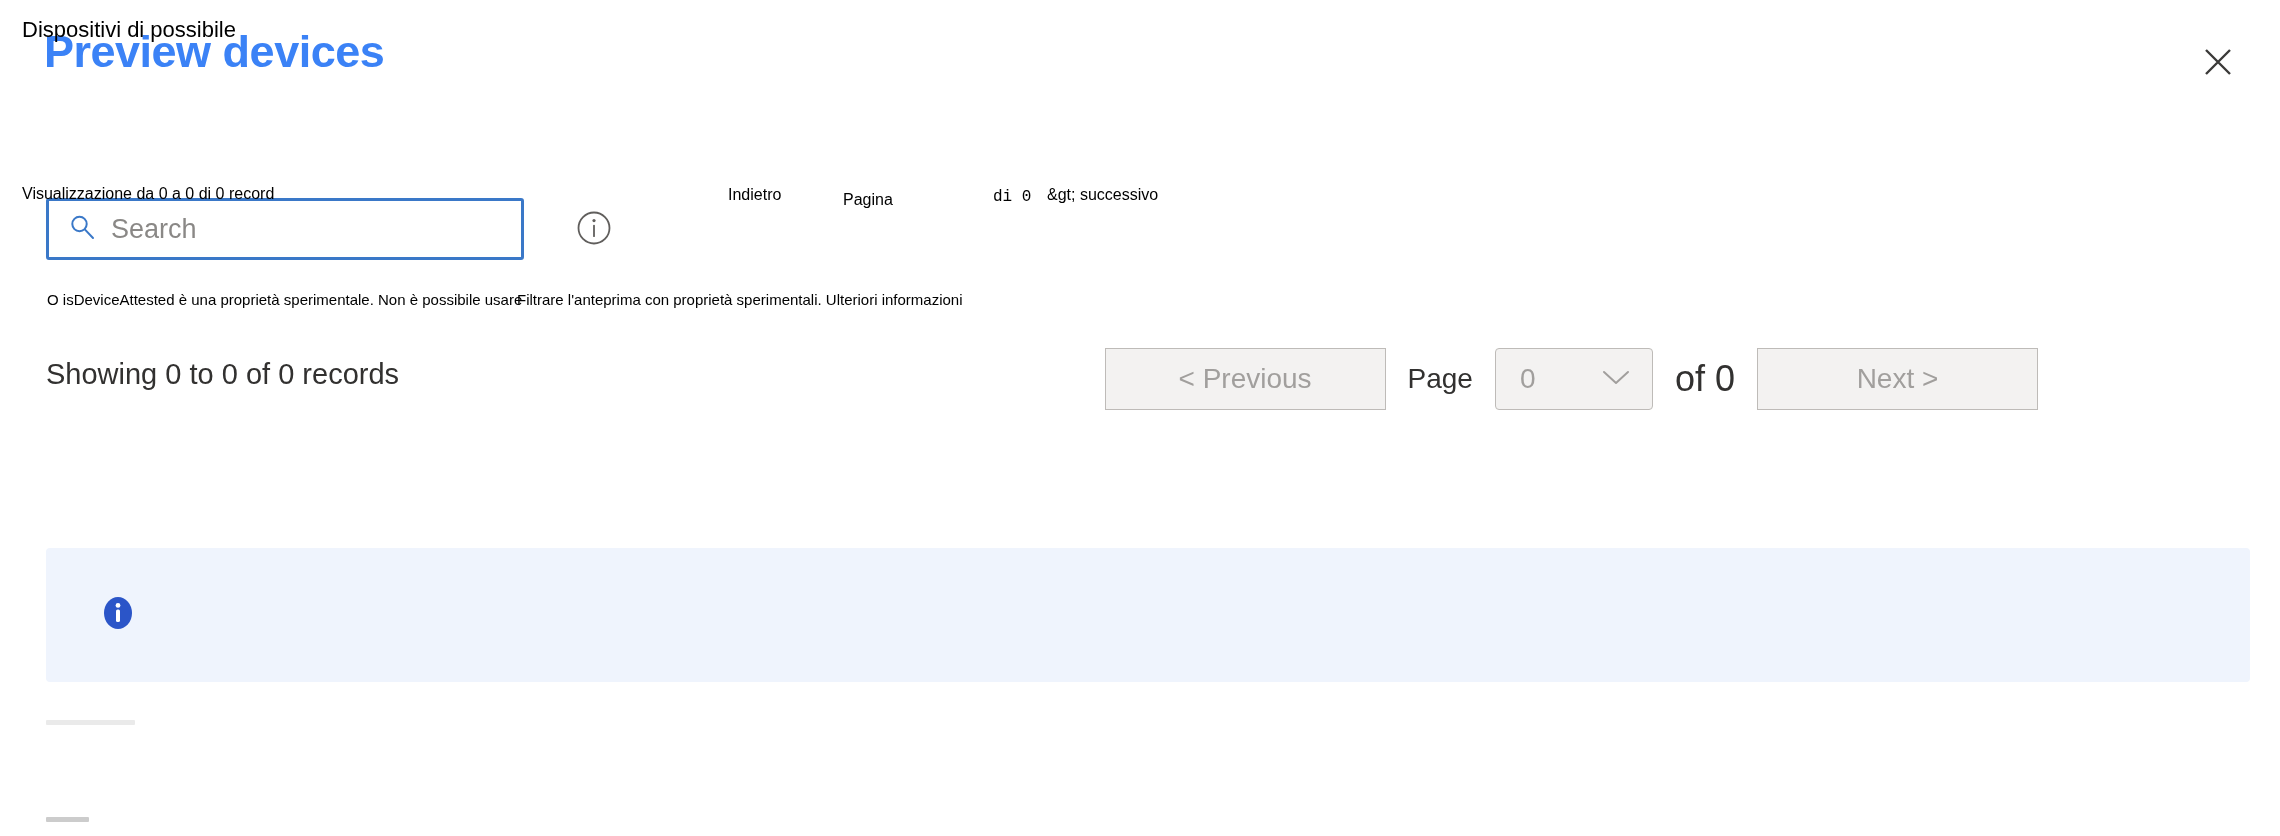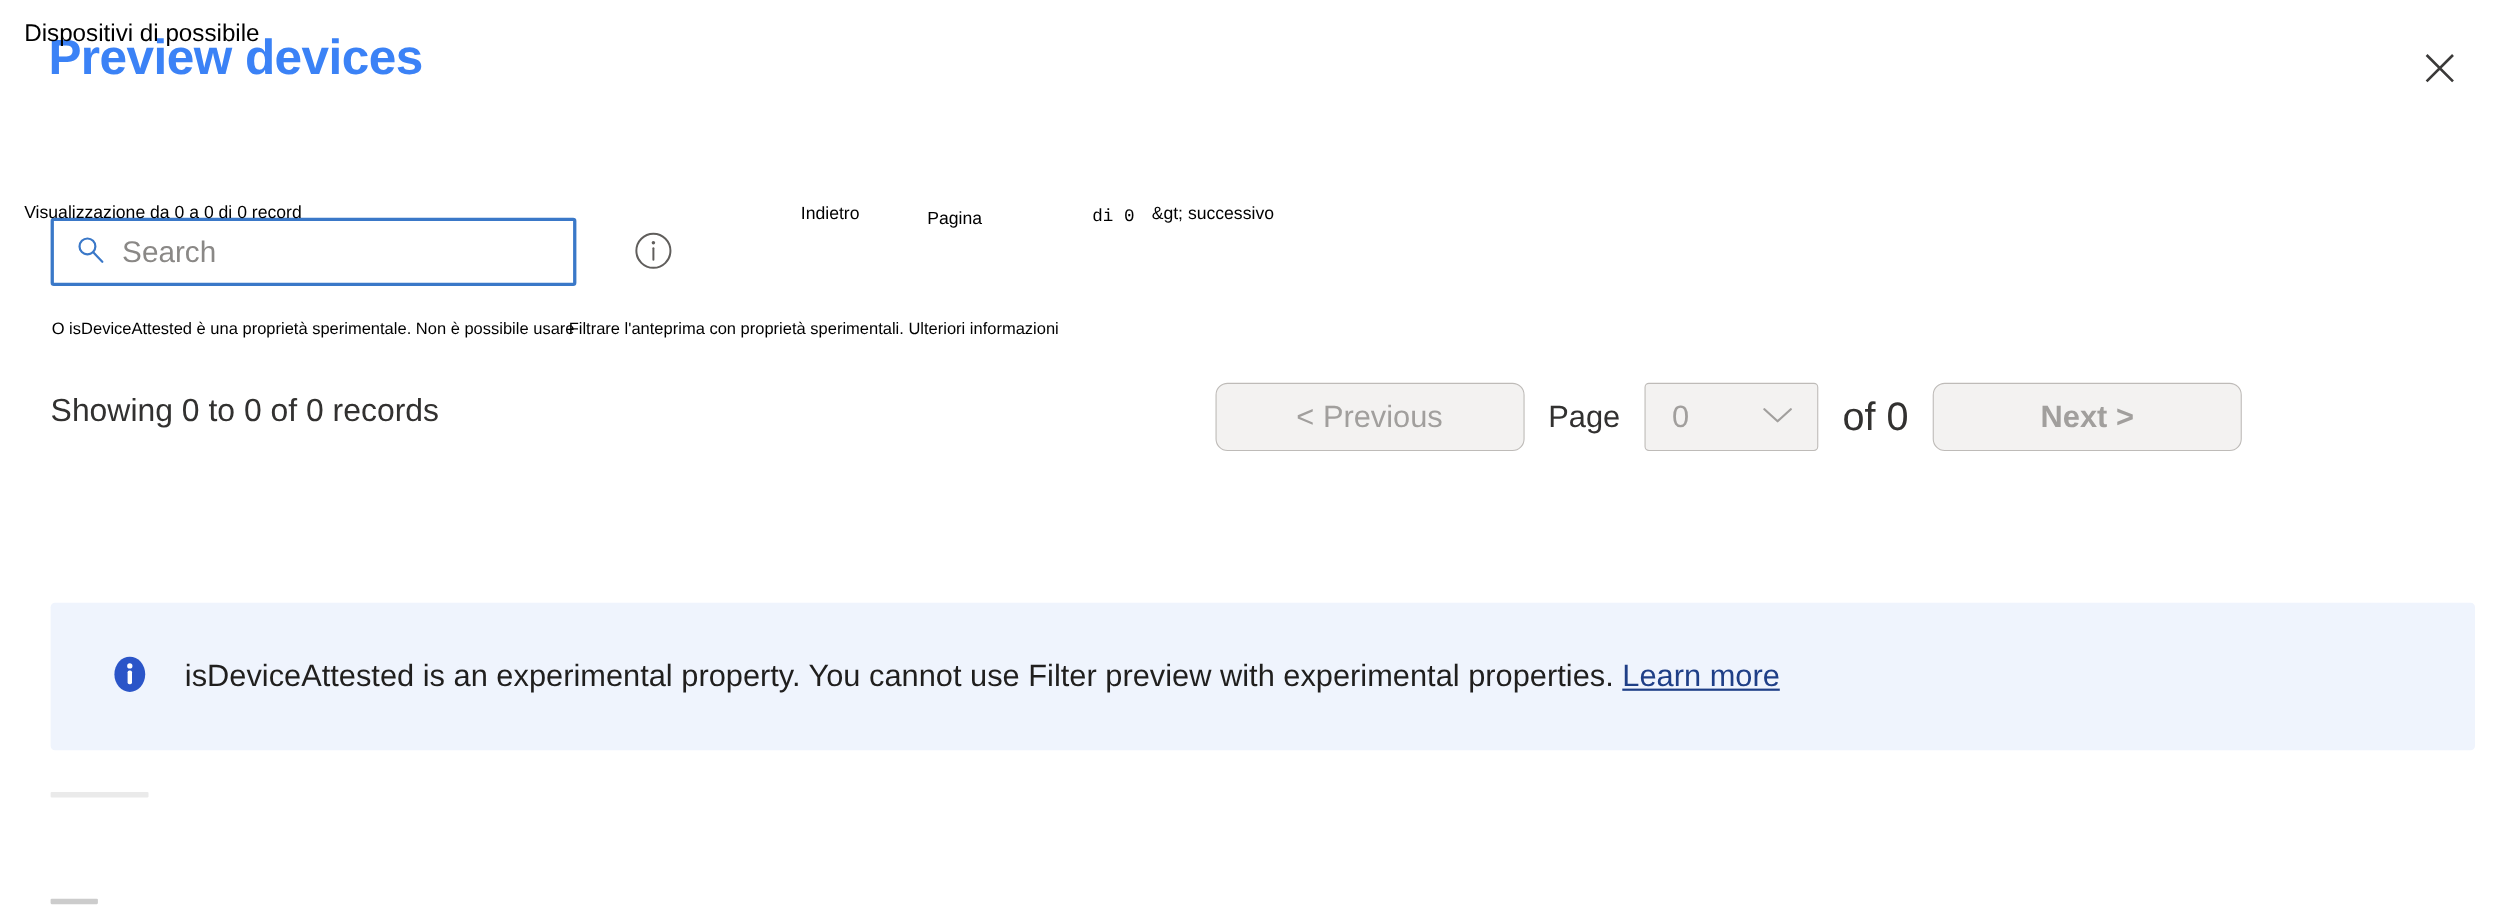--- a/index.html
+++ b/index.html
@@ -140,21 +140,21 @@
     display: flex;
     align-items: center;
     gap: 0;
   }
   .pg-button {
     height: 62px;
     min-width: 281px;
     box-sizing: border-box;
     background: #f3f2f1;
     border: 1px solid #bebbb8;
-    border-radius: 11px;
+    border-radius: 0;
     color: #a19f9d;
     font-family: "Liberation Sans", sans-serif;
     font-size: 28px;
     display: flex;
     align-items: center;
     justify-content: center;
     cursor: default;
     padding: 0 32px;
   }
   .pg-label {
@@ -180,21 +180,21 @@
     font-size: 28px;
     color: #a19f9d;
   }
   .chevron-down-icon { display: block; }
   .pg-of {
     font-size: 36px;
     color: #323130;
     margin: 0 22px;
     white-space: nowrap;
   }
-  .pg-next { margin-left: 0; font-weight: bold; }
+  .pg-next { margin-left: 0; }
 
   
   .info-banner {
     position: absolute;
     left: 46px;
     top: 548px;
     width: 2204px;
     height: 134px;
     box-sizing: border-box;
     background: #eff4fd;
@@ -296,24 +296,20 @@
 </div>
 
 <div class="info-banner">
   <span class="banner-icon">
     <svg width="40" height="40" viewBox="0 0 40 40" aria-hidden="true">
       <ellipse cx="20" cy="20" rx="14" ry="16" fill="#2b55c8"></ellipse>
       <circle cx="20" cy="12.4" r="2.4" fill="#ffffff"></circle>
       <rect x="18" y="16.6" width="4" height="12.4" rx="1.6" fill="#ffffff"></rect>
     </svg>
   </span>
-  <div class="banner-text">
-    <span>isDeviceAttested is an experimental property. You cannot use Filter preview with experimental properties.</span>
-    <a class="banner-link" href="#">Learn more</a>
-  </div>
 </div>
 
 <div class="skeleton-bar skeleton-bar-1"></div>
 <div class="skeleton-bar skeleton-bar-2"></div>
 
 <div class="loc-note loc-title">Dispositivi di possibile</div>
 <div class="loc-note loc-showing">Visualizzazione da 0 a 0 di 0 record</div>
 <div class="loc-note loc-prev">Indietro</div>
 <div class="loc-note loc-page">Pagina</div>
 <div class="loc-note loc-of">di 0</div>

